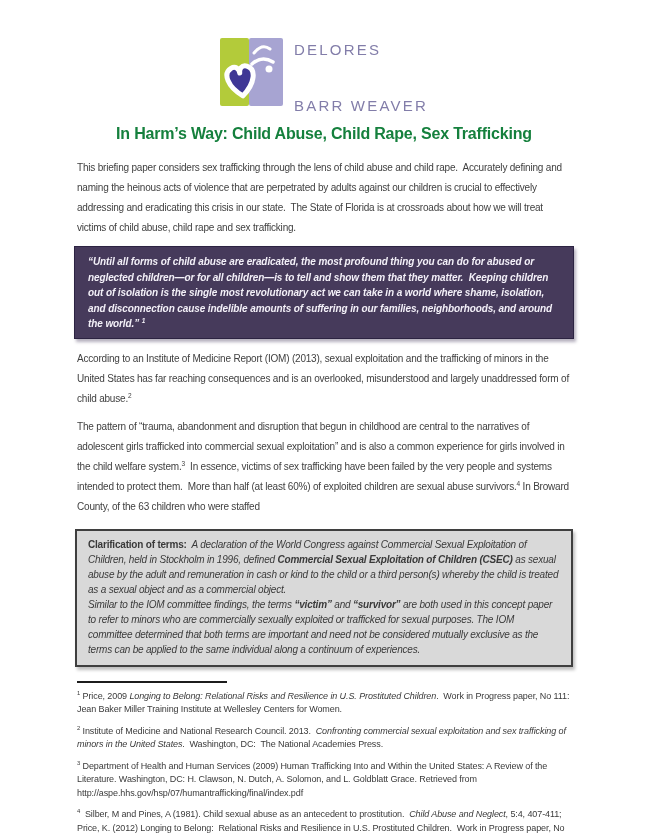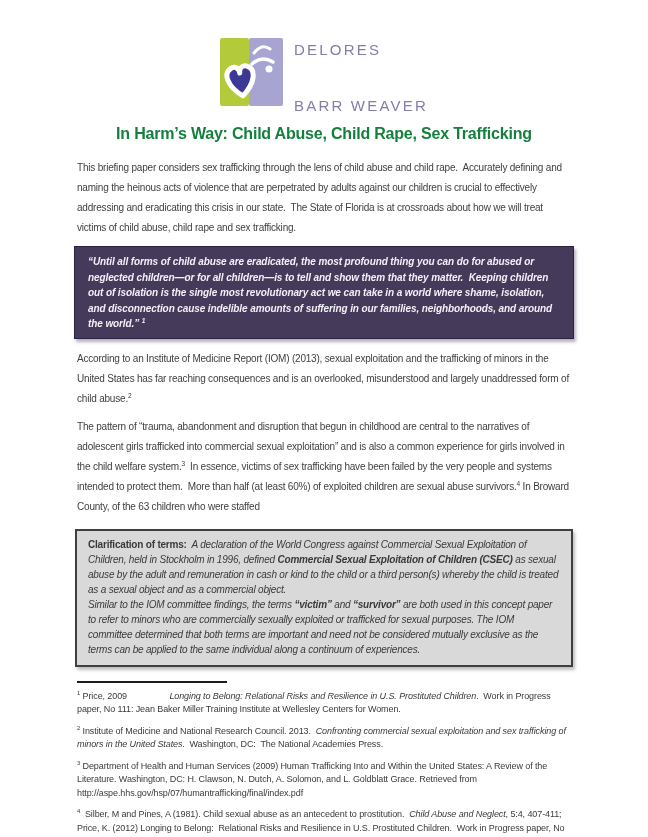--- a/index.html
+++ b/index.html
@@ -124,20 +124,20 @@
 
     <p class="body-p tight"><span>The pattern of “trauma, abandonment and disruption that begun in childhood are central to the narratives of adolescent girls trafficked into commercial sexual exploitation” and is also a common experience for girls involved in the child welfare system.</span><sup>3</sup><span>  In essence, victims of sex trafficking have been failed by the very people and systems intended to protect them.  More than half (at least 60%) of exploited children are sexual abuse survivors.</span><sup>4</sup><span> In Broward County, of the 63 children who were staffed</span></p>
 
     <div class="terms-box">
       <p class="terms-p"><span style="font-weight: bold; font-style: normal;">Clarification of terms:</span><span style="font-style: italic;">  A declaration of the World Congress against Commercial Sexual Exploitation of Children, held in Stockholm in 1996, defined </span><span style="font-weight: bold; font-style: italic;">Commercial Sexual Exploitation of Children (CSEC)</span><span style="font-style: italic;"> as sexual abuse by the adult and remuneration in cash or kind to the child or a third person(s) whereby the child is treated as a sexual object and as a commercial object.</span></p>
       <p class="terms-p"><span style="font-style: italic;">Similar to the IOM committee findings, the terms </span><span style="font-weight: bold; font-style: italic;">“victim”</span><span style="font-style: italic;"> and </span><span style="font-weight: bold; font-style: italic;">“survivor”</span><span style="font-style: italic;"> are both used in this concept paper to refer to minors who are commercially sexually exploited or trafficked for sexual purposes. The IOM committee determined that both terms are important and need not be considered mutually exclusive as the terms can be applied to the same individual along a continuum of experiences.</span></p>
     </div>
 
     <div class="fn-rule"></div>
     <div>
-      <p class="footnote"><sup>1</sup><span> Price, 2009 </span><span style="font-style: italic; margin-left: 40px;">Longing to Belong: Relational Risks and Resilience in U.S. Prostituted Children</span><span>.  Work in Progress paper, No 111: Jean Baker Miller Training Institute at Wellesley Centers for Women.</span></p>
+      <p class="footnote"><sup>1</sup><span> Price, 2009 </span><span style="font-style: italic;">Longing to Belong: Relational Risks and Resilience in U.S. Prostituted Children</span><span>.  Work in Progress paper, No 111: Jean Baker Miller Training Institute at Wellesley Centers for Women.</span></p>
       <p class="footnote"><sup>2</sup><span> Institute of Medicine and National Research Council. 2013.  </span><span style="font-style: italic;">Confronting commercial sexual exploitation and sex trafficking of minors in the United States</span><span>.  Washington, DC:  The National Academies Press.</span></p>
       <p class="footnote"><sup>3</sup><span> Department of Health and Human Services (2009) Human Trafficking Into and Within the United States: A Review of the Literature. Washington, DC: H. Clawson, N. Dutch, A. Solomon, and L. Goldblatt Grace. Retrieved from http://aspe.hhs.gov/hsp/07/humantrafficking/final/index.pdf</span></p>
       <p class="footnote"><sup>4</sup><span>  Silber, M and Pines, A (1981). Child sexual abuse as an antecedent to prostitution.  </span><span style="font-style: italic;">Child Abuse and Neglect</span><span>, 5:4, 407-411; Price, K. (2012) Longing to Belong:  Relational Risks and Resilience in U.S. Prostituted Children.  Work in Progress paper, No 111: Jean Baker Miller Training Institute at Wellesley Centers for Women.</span></p>
     </div>
 
   </div>
 </div>
 
 </body></html>

